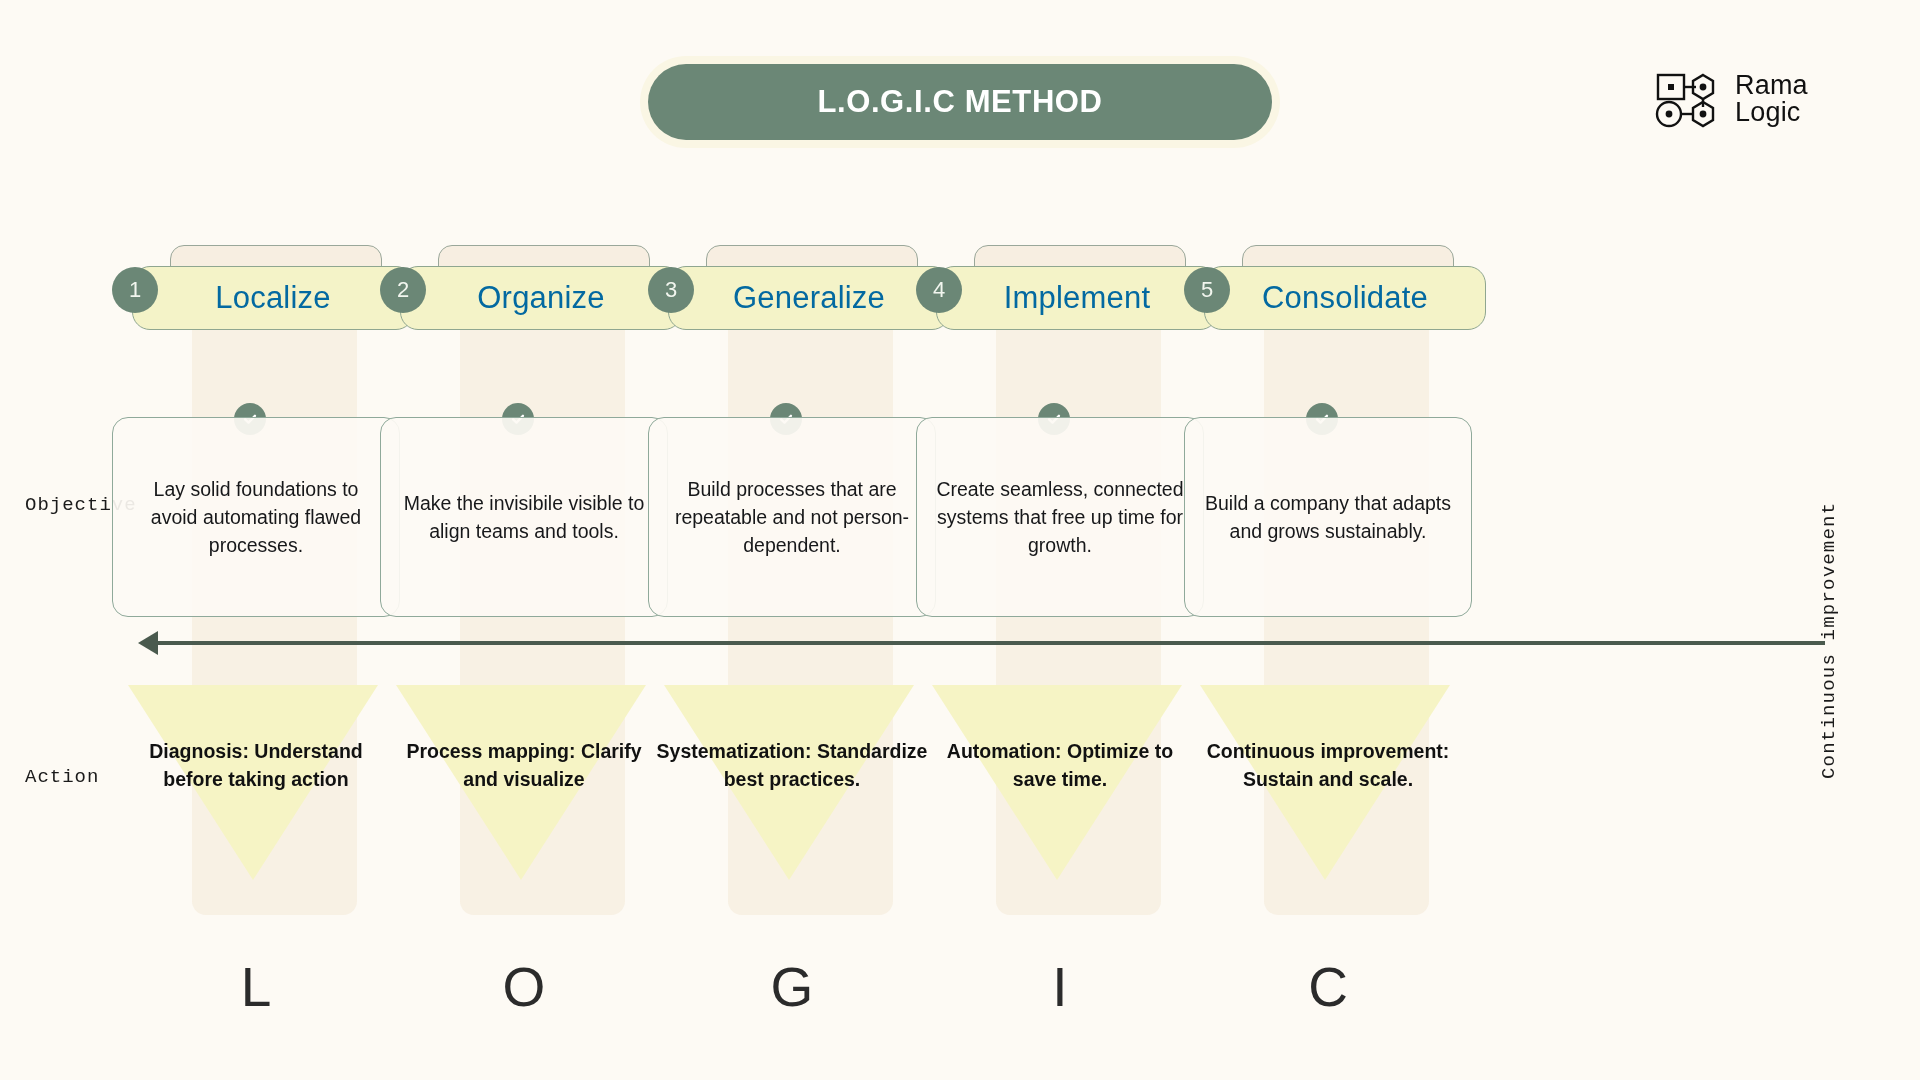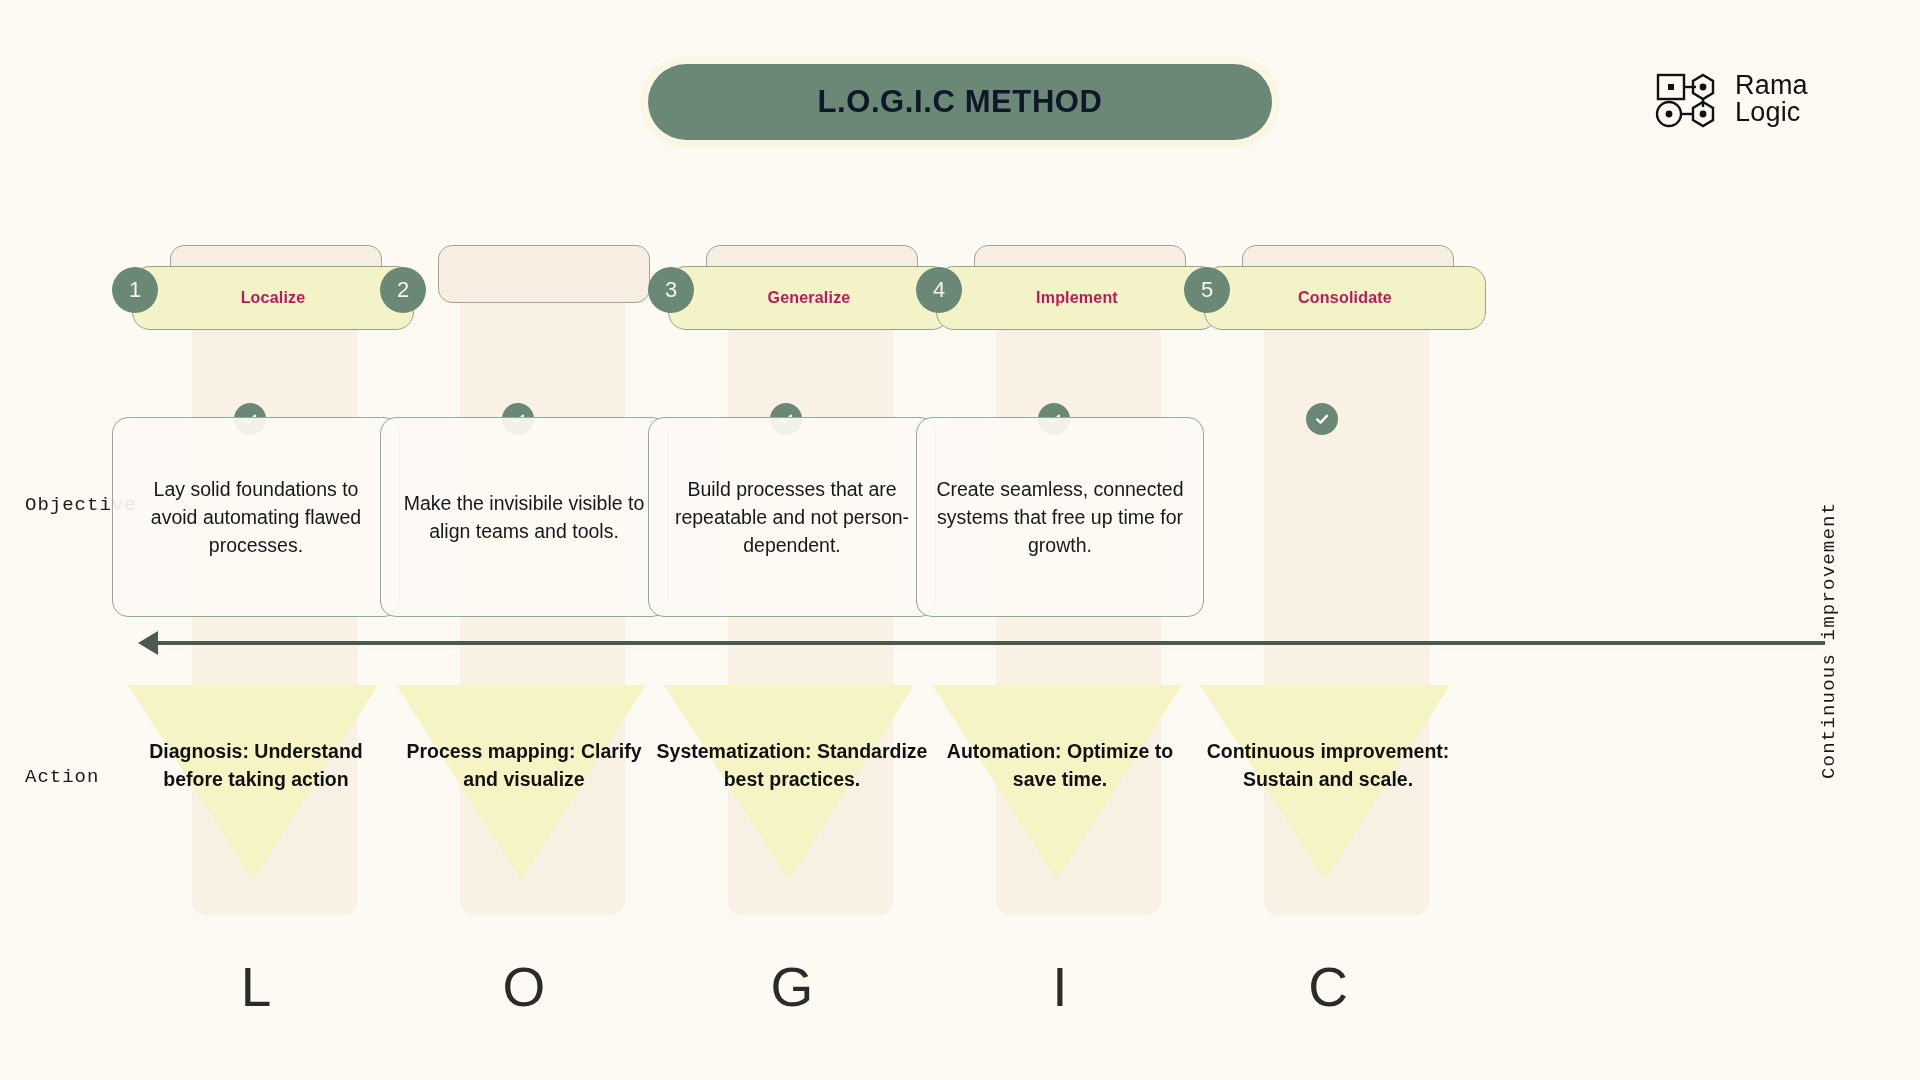--- a/index.html
+++ b/index.html
@@ -16,21 +16,21 @@
   .title-ring{
     position:absolute;left:640px;top:56px;width:640px;height:92px;
     background:#faf6e4;border-radius:46px;
   }
   .title-pill{
     position:absolute;left:648px;top:64px;width:624px;height:76px;
     background:#6b8776;border-radius:38px;
     display:flex;align-items:center;justify-content:center;
   }
   .title-pill span{
-    color:#0f172a;font-size:31px;font-weight:bold;letter-spacing:.6px;
+    color:#ffffff;font-size:31px;font-weight:bold;letter-spacing:.6px;
   }
 
   
   .logo{position:absolute;left:1655px;top:70px;display:flex;align-items:center;gap:12px;}
   .logo-mark{width:68px;height:58px;}
   .logo-text{display:flex;flex-direction:column;line-height:1.0;}
   .logo-text span{font-size:27px;color:#111;letter-spacing:.2px;}
 
   
   .row-label{
@@ -57,21 +57,21 @@
   }
   .head-ring{
     position:absolute;left:58px;top:245px;width:210px;height:56px;
     background:#f7eee1;border:1px solid #9aa79a;border-radius:14px;
   }
   .head-pill{
     position:absolute;left:20px;top:266px;width:280px;height:62px;
     background:#f4f3c8;border:1px solid #8fa690;border-radius:18px;
     display:flex;align-items:center;justify-content:center;
   }
-  .head-pill span{color:#be185d;font-size:16px;letter-spacing:.2px;font-weight:bold;}
+  .head-pill span{color:#0369a1;font-size:31px;letter-spacing:.2px;}
   .badge{
     position:absolute;left:0px;top:267px;width:46px;height:46px;border-radius:50%;
     background:#6b8776;display:flex;align-items:center;justify-content:center;
     color:#f2f6ef;font-size:22px;
   }
 
   
   .obj-card{
     position:absolute;left:0px;top:417px;width:288px;height:200px;
     background:rgba(253,250,244,.92);
@@ -168,20 +168,23 @@
       <p>Lay solid foundations to avoid automating flawed processes.</p>
     </div>
     <div class="tri"></div>
     <div class="act-text">Diagnosis: Understand before taking action</div>
     <div class="big-letter">L</div>
   </div>
 
   <div class="col" style="left:380px">
     <div class="col-band"></div>
     <div class="head-ring"></div>
+    <div class="head-pill">
+      <span>Organize</span>
+    </div>
     <div class="badge">2</div>
     <div class="check">
       <svg viewBox="0 0 20 20" width="18" height="18">
           <path d="M4.5 10.5 L8.3 14 L15.5 6.5" fill="none" stroke="#fff" stroke-width="2.6" stroke-linecap="round" stroke-linejoin="round"></path>
         </svg>
     </div>
     <div class="obj-card">
       <p>Make the invisibile visible to align teams and tools.</p>
     </div>
     <div class="tri"></div>
@@ -234,20 +237,23 @@
     <div class="head-ring"></div>
     <div class="head-pill">
       <span>Consolidate</span>
     </div>
     <div class="badge">5</div>
     <div class="check">
       <svg viewBox="0 0 20 20" width="18" height="18">
           <path d="M4.5 10.5 L8.3 14 L15.5 6.5" fill="none" stroke="#fff" stroke-width="2.6" stroke-linecap="round" stroke-linejoin="round"></path>
         </svg>
     </div>
+    <div class="obj-card">
+      <p>Build a company that adapts and grows sustainably.</p>
+    </div>
     <div class="tri"></div>
     <div class="act-text">Continuous improvement: Sustain and scale.</div>
     <div class="big-letter">C</div>
   </div>
 
   <div class="arrow-line"></div>
   <div class="arrow-head"></div>
 
 </div>
 

